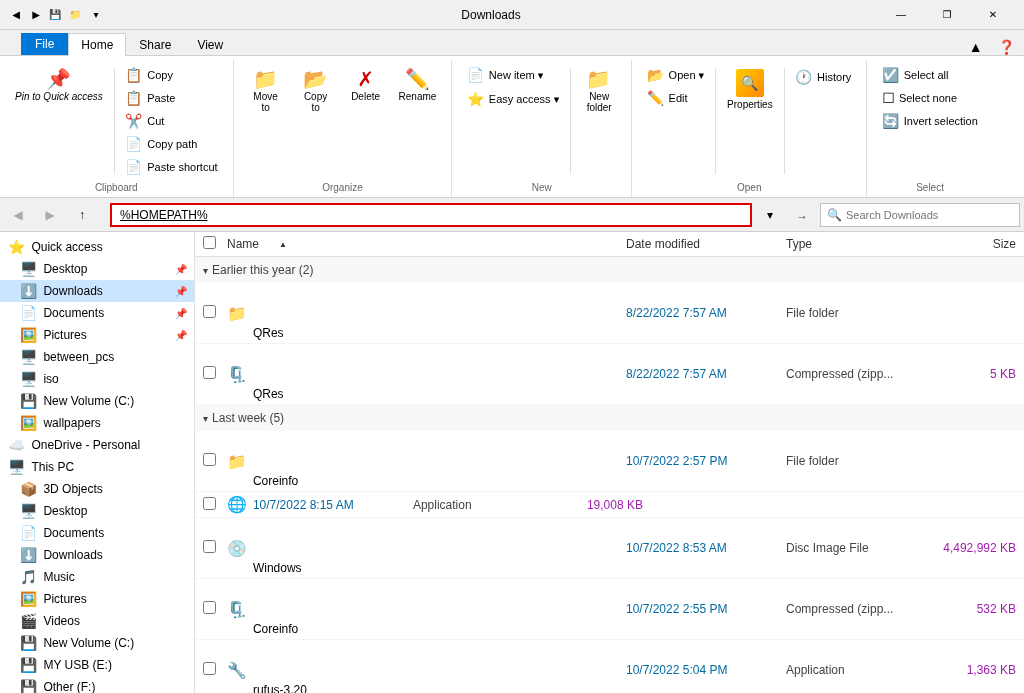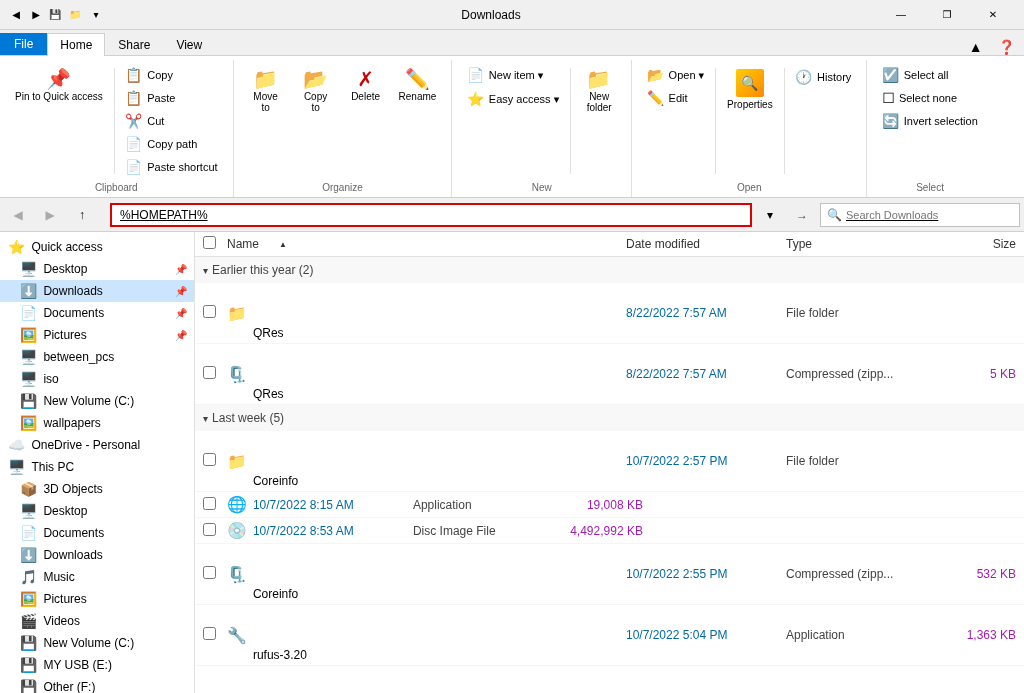--- a/index.html
+++ b/index.html
@@ -11,21 +11,21 @@
       padding: 0 8px; border-bottom: 1px solid #d0d0d0;
     }
     .title-bar-icons { display: flex; gap: 4px; align-items: center; }
     .title-icon { width: 16px; height: 16px; display: flex; align-items: center; justify-content: center; font-size: 10px; }
     .title-text { flex: 1; text-align: center; font-size: 12px; }
     .window-controls { display: flex; margin-left: auto; }
     .win-btn { width: 46px; height: 30px; display: flex; align-items: center; justify-content: center; font-size: 10px; cursor: pointer; }
 
     
     .ribbon-tabs {
-      display: flex; background: #f0f0f0; border-bottom: 1px solid #d0d0d0; height: 26px; align-items: flex-end;
+      display: flex; background: #f0f0f0; border-bottom: 1px solid #d0d0d0; height: 26px; align-items: flex-end; padding-left: 21px;
     }
     .ribbon-tab {
       padding: 4px 12px; font-size: 12px; cursor: pointer; border: 1px solid transparent;
       border-bottom: none; margin-bottom: -1px;
     }
     .ribbon-tab.active { background: white; border-color: #d0d0d0; border-bottom-color: white; }
     .ribbon-file { background: #0078d7; color: white; padding: 4px 14px; font-size: 12px; cursor: pointer; }
 
     
     .ribbon {
@@ -58,21 +58,21 @@
       cursor: pointer; border: 1px solid transparent; border-radius: 2px; font-size: 12px; }
     .nav-btn.disabled { color: #aaa; cursor: default; }
     .address-input {
       flex: 1; height: 24px; border: 2px solid #d00; background: white; padding: 0 8px;
       font-size: 12px; outline: none; text-decoration: underline;
     }
     .search-box {
       display: flex; align-items: center; border: 1px solid #c0c0c0; background: white;
       height: 24px; padding: 0 6px; gap: 4px; width: 200px;
     }
-    .search-box input { border: none; outline: none; font-size: 11px; width: 100%; background: transparent; text-decoration: underline; }
+    .search-box input { border: none; outline: none; font-size: 11px; width: 100%; background: transparent; }
     .forward-btn { width: 28px; height: 28px; display: flex; align-items: center; justify-content: center;
       cursor: pointer; font-size: 12px; color: #444; }
 
     
     .main { display: flex; height: calc(693px - 30px - 26px - 90px - 34px - 22px); }
 
     
     .sidebar {
       width: 195px; background: white; border-right: 1px solid #e0e0e0; overflow-y: auto;
       overflow-x: hidden; flex-shrink: 0;
@@ -150,21 +150,21 @@
   <div style="display:flex; align-items:center; padding: 0 8px; font-size:14px; cursor:pointer;">▲</div>
   <div style="display:flex; align-items:center; padding: 0 8px; font-size:14px; cursor:pointer;">❓</div>
 </div>
 
 <div class="ribbon">
 
   <div class="ribbon-section">
     <div class="ribbon-section-content">
       <div class="ribbon-btn">
         <span class="icon">📌</span>
-        <span style="text-align:center; line-height:1.2;">Pin to Quick
+        <span style="text-align:center; line-height:1.2;font-style:italic;">Pin to Quick
 access</span>
       </div>
       <div class="ribbon-divider"></div>
       <div style="display:flex; flex-direction:column; gap:1px;">
         <div class="ribbon-btn-small">
           <span class="icon-sm">📋</span>
           <span>Copy</span>
         </div>
         <div class="ribbon-btn-small">
           <span class="icon-sm">📋</span>
@@ -439,20 +439,21 @@
     <div class="file-row">
       <div class="file-check"><input type="checkbox" style=""></div>
       <span class="file-icon">🌐</span>
       <div class="file-date">10/7/2022 8:15 AM</div>
       <div class="file-type">Application</div>
       <div class="file-size">19,008 KB</div>
     </div>
     <div class="file-row">
       <div class="file-check"><input type="checkbox" style=""></div>
       <span class="file-icon">💿</span>
+      <div class="file-name">Windows</div>
       <div class="file-date">10/7/2022 8:53 AM</div>
       <div class="file-type">Disc Image File</div>
       <div class="file-size">4,492,992 KB</div>
     </div>
     <div class="file-row">
       <div class="file-check"><input type="checkbox" style=""></div>
       <span class="file-icon">🗜️</span>
       <div class="file-name">Coreinfo</div>
       <div class="file-date">10/7/2022 2:55 PM</div>
       <div class="file-type">Compressed (zipp...</div>

